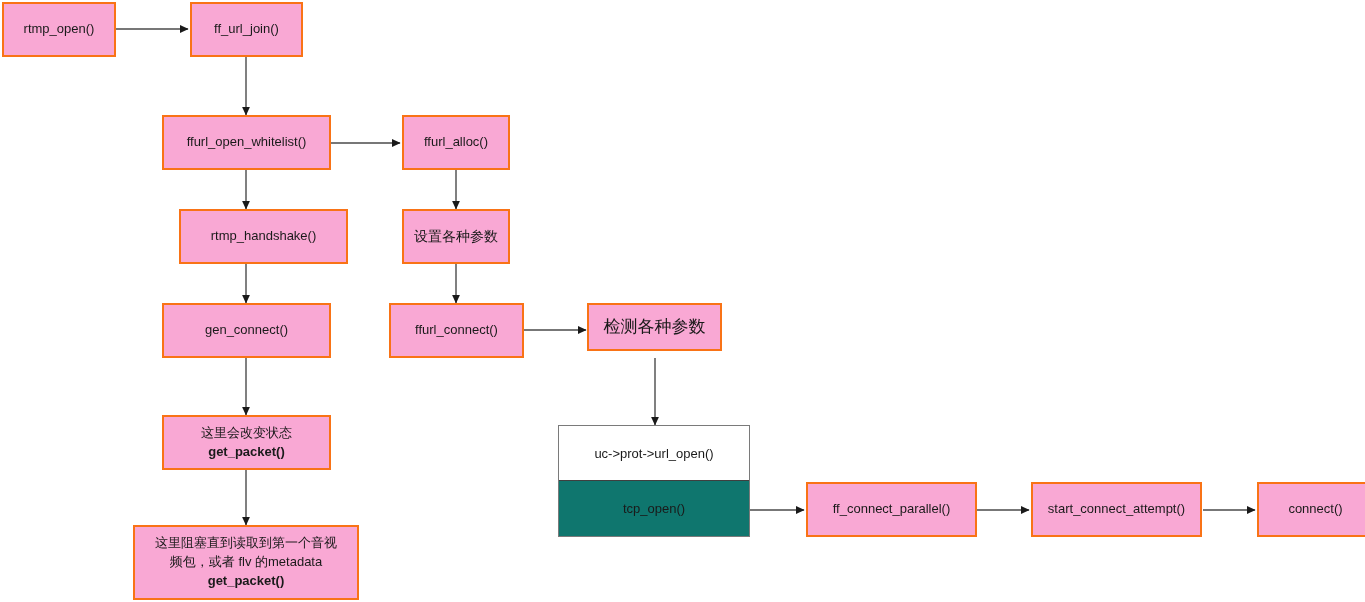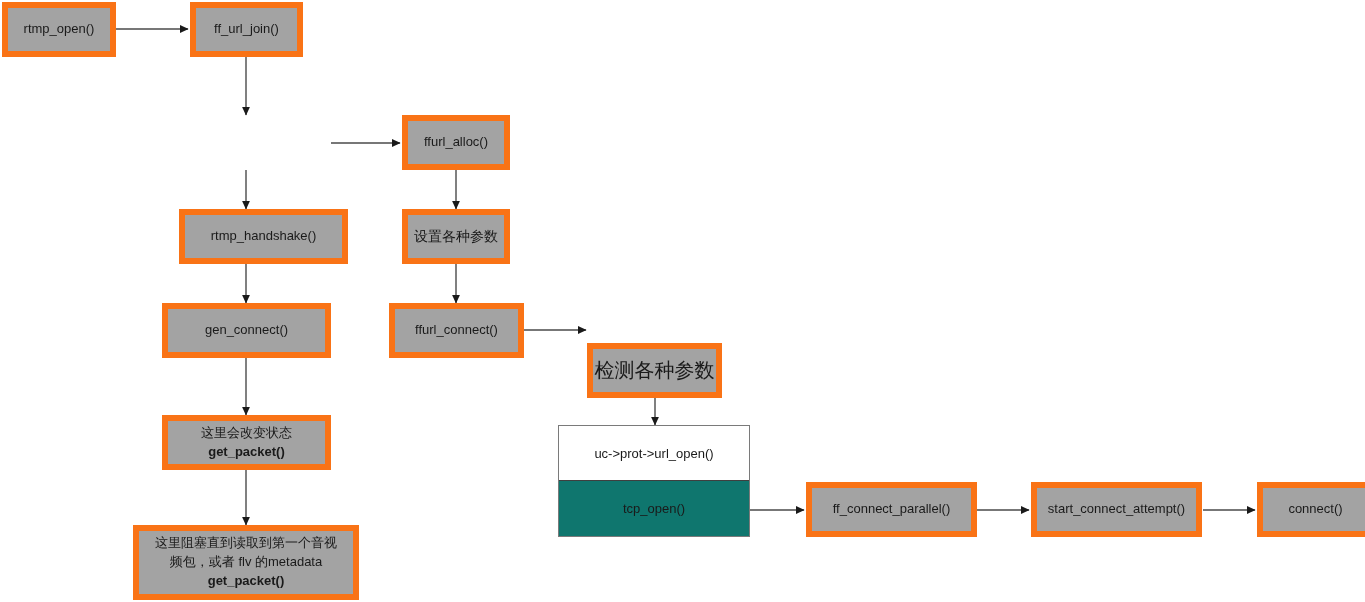--- a/index.html
+++ b/index.html
@@ -13,22 +13,22 @@
   #canvas {
     position: relative;
     width: 1365px;
     height: 602px;
     background: #ffffff;
     overflow: hidden;
   }
   .node {
     position: absolute;
     box-sizing: border-box;
-    border: 6px solid #f97316;
-    background: #a3a3a3;
+    border: 2px solid #f97316;
+    background: #f9a8d4;
     display: flex;
     flex-direction: column;
     align-items: center;
     justify-content: center;
     color: #1a1a1a;
     font-size: 13px;
     line-height: 1.45;
     padding: 2px 4px;
   }
   .node .line {
@@ -120,20 +120,23 @@
   </svg>
 
   <div class="node" style="left:2px; top:2px; width:114px; height:55px;">
     <span class="line">rtmp_open()</span>
   </div>
 
   <div class="node" style="left:190px; top:2px; width:113px; height:55px;">
     <span class="line">ff_url_join()</span>
   </div>
 
+  <div class="node" style="left:162px; top:115px; width:169px; height:55px;">
+    <span class="line">ffurl_open_whitelist()</span>
+  </div>
 
   <div class="node" style="left:402px; top:115px; width:108px; height:55px;">
     <span class="line">ffurl_alloc()</span>
   </div>
 
   <div class="node" style="left:162px; top:209px; width:169px; height:55px;margin-left:17px;">
     <span class="line">rtmp_handshake()</span>
   </div>
 
   <div class="node" style="left:402px; top:209px; width:108px; height:55px; font-size:14px;">
@@ -141,21 +144,21 @@
   </div>
 
   <div class="node" style="left:162px; top:303px; width:169px; height:55px;">
     <span class="line">gen_connect()</span>
   </div>
 
   <div class="node" style="left:389px; top:303px; width:135px; height:55px;">
     <span class="line">ffurl_connect()</span>
   </div>
 
-  <div class="node" style="left:587px; top:303px; width:135px; height:55px; font-size:20px;margin-top:40px;">
+  <div class="node" style="left:587px; top:303px; width:135px; height:48px; font-size:17px;">
     <span class="line">检测各种参数</span>
   </div>
 
   <div class="node" style="left:162px; top:415px; width:169px; height:55px;">
     <span class="line">这里会改变状态</span>
     <span class="line bold">get_packet()</span>
   </div>
 
   <div class="node" style="left:133px; top:525px; width:226px; height:75px; font-size:13px;">
     <span class="line wrap">这里阻塞直到读取到第一个音视</span>

